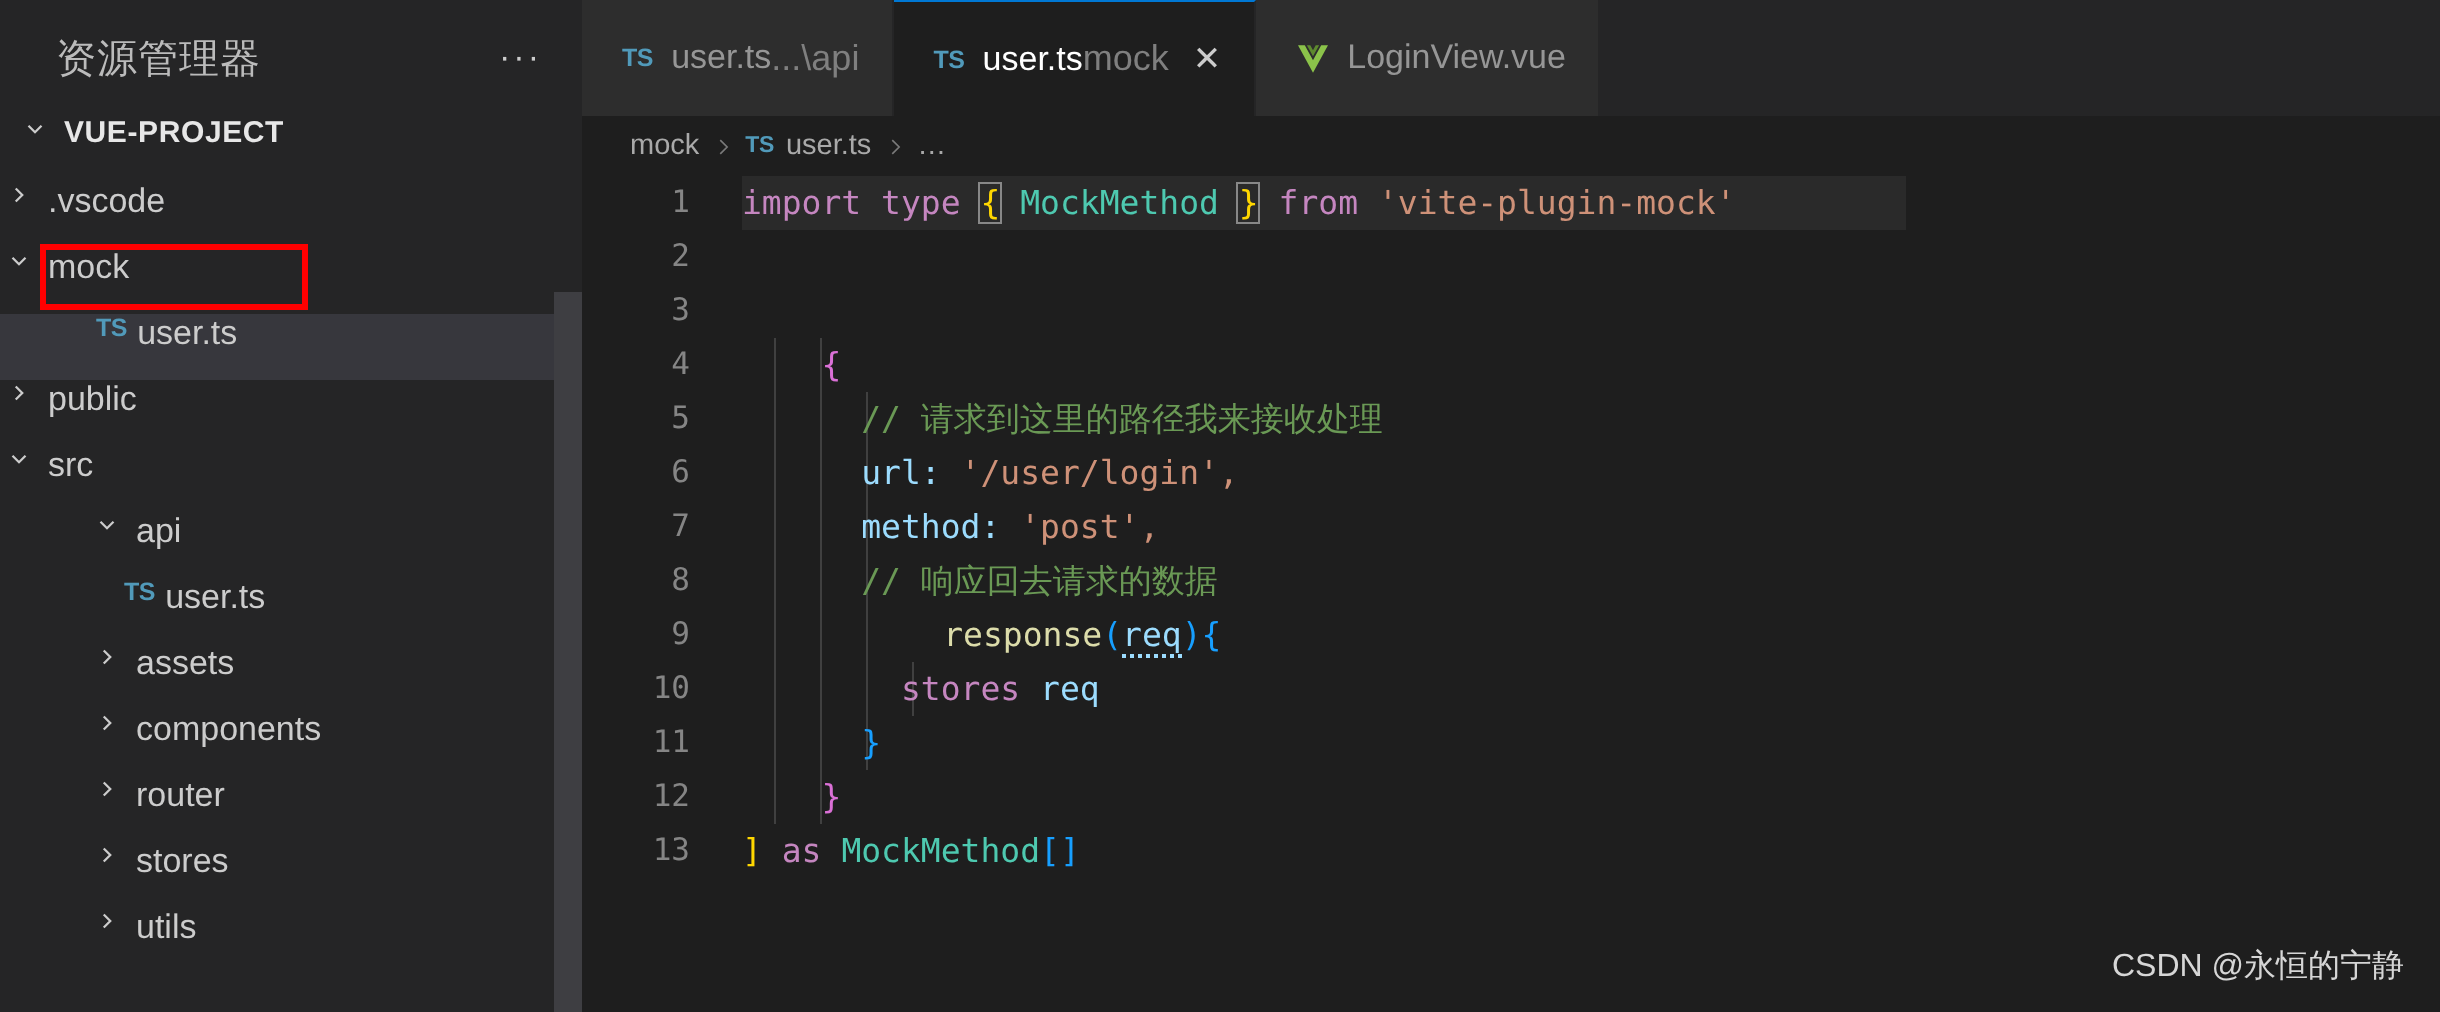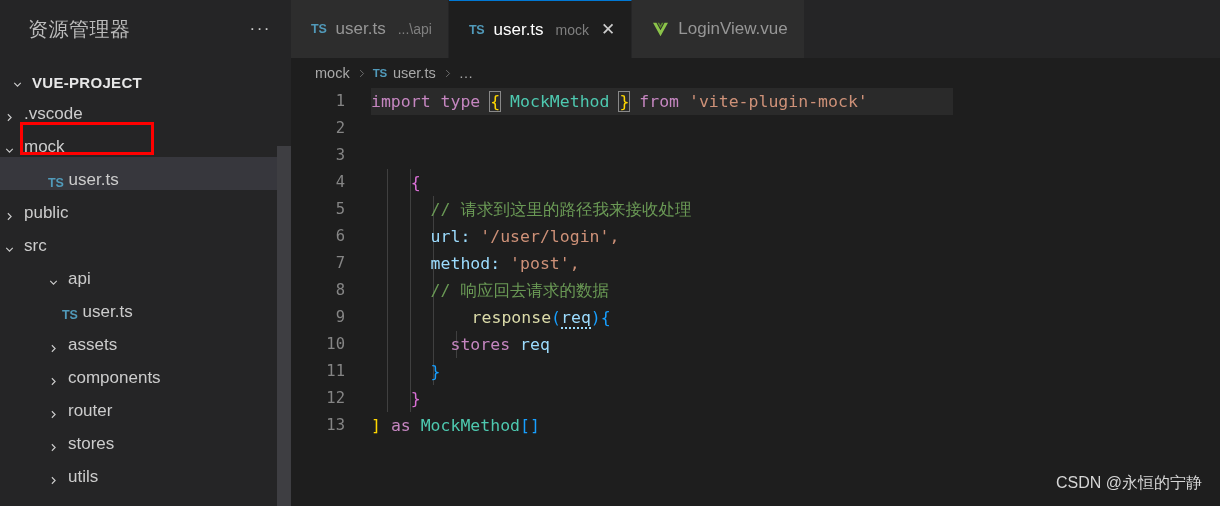--- a/index.html
+++ b/index.html
@@ -58,21 +58,21 @@
     user-select: none;
   }
 
   .sb-tree {
     position: relative;
   }
 
   .row {
     height: 33px;
     display: flex;
-    align-items: flex-end;
+    align-items: flex-start;
     box-sizing: border-box;
     white-space: nowrap;
     cursor: pointer;
     position: relative;
   }
   .row.selected {
     background: #37373d;
   }
 
   .chev {
@@ -192,23 +192,23 @@
     letter-spacing: -0.2px;
   }
   .tab-label {
     font-size: 17px;
     color: #969696;
   }
   .tab.active .tab-label {
     color: #ffffff;
   }
   .tab-desc {
-    font-size: 14px;
+    font-size: 18px;
     color: #7f7f7f;
-    margin-left: 12px;
+    margin-left: 0;
   }
   .tab-close {
     margin-left: 12px;
     color: #cccccc;
     font-size: 17px;
     line-height: 1;
     cursor: pointer;
     font-family: "Liberation Sans", sans-serif;
   }
 

